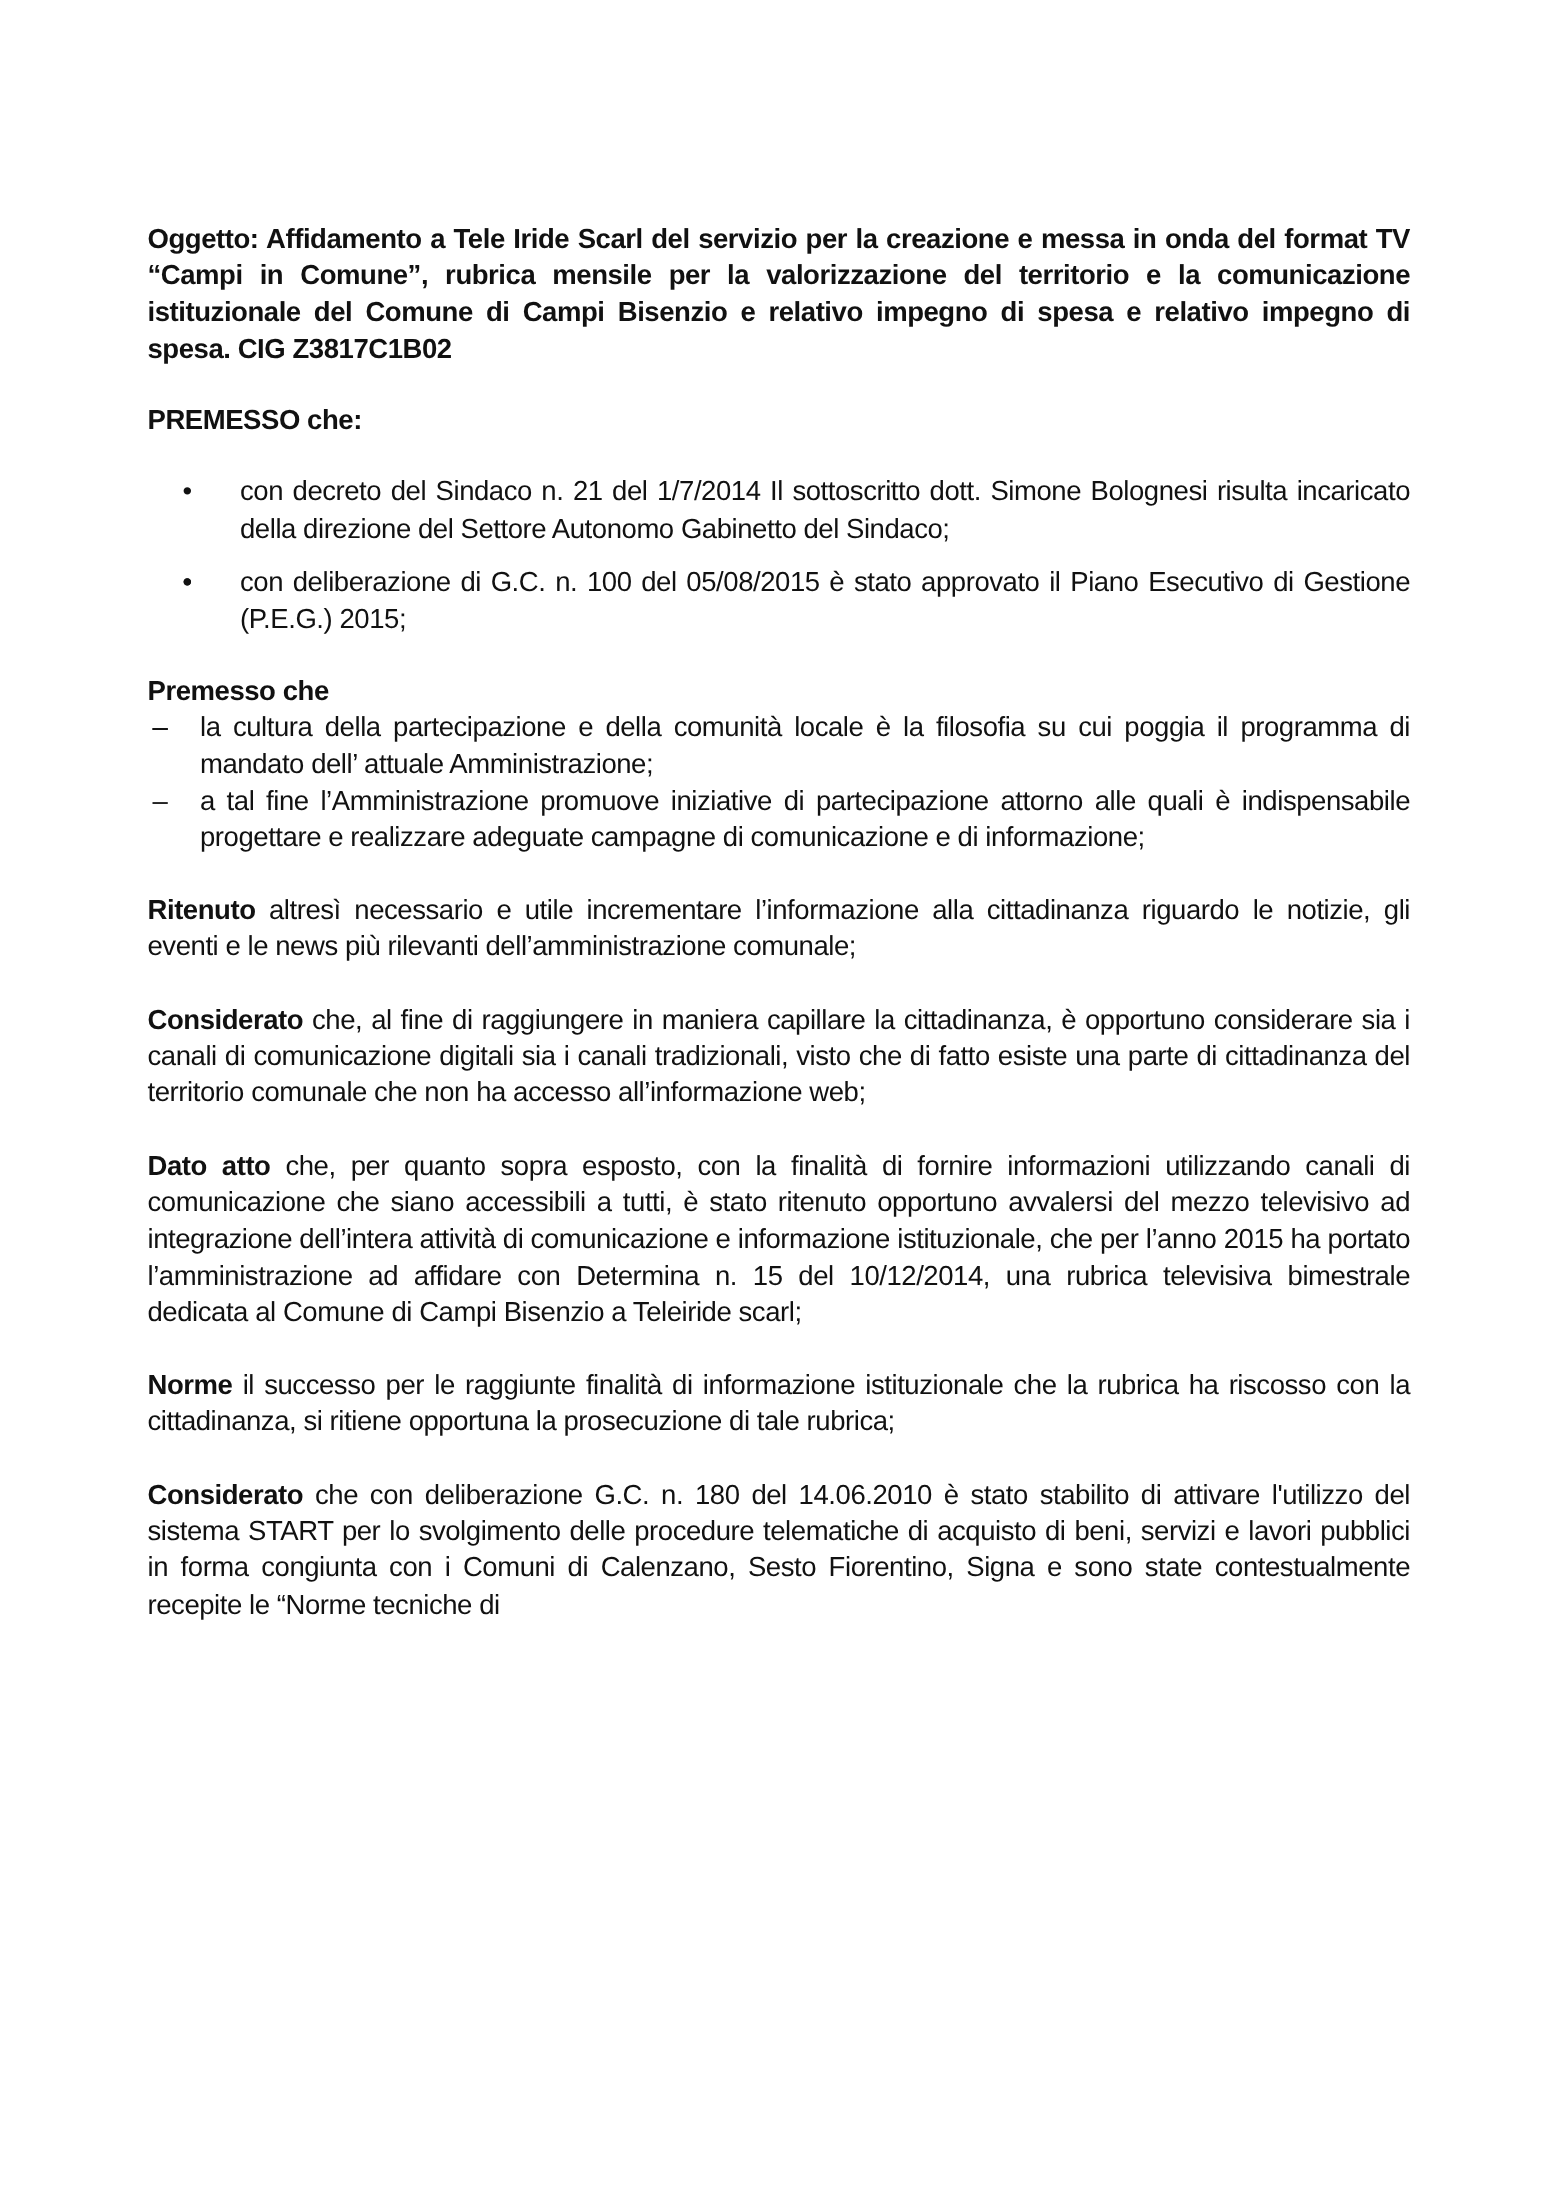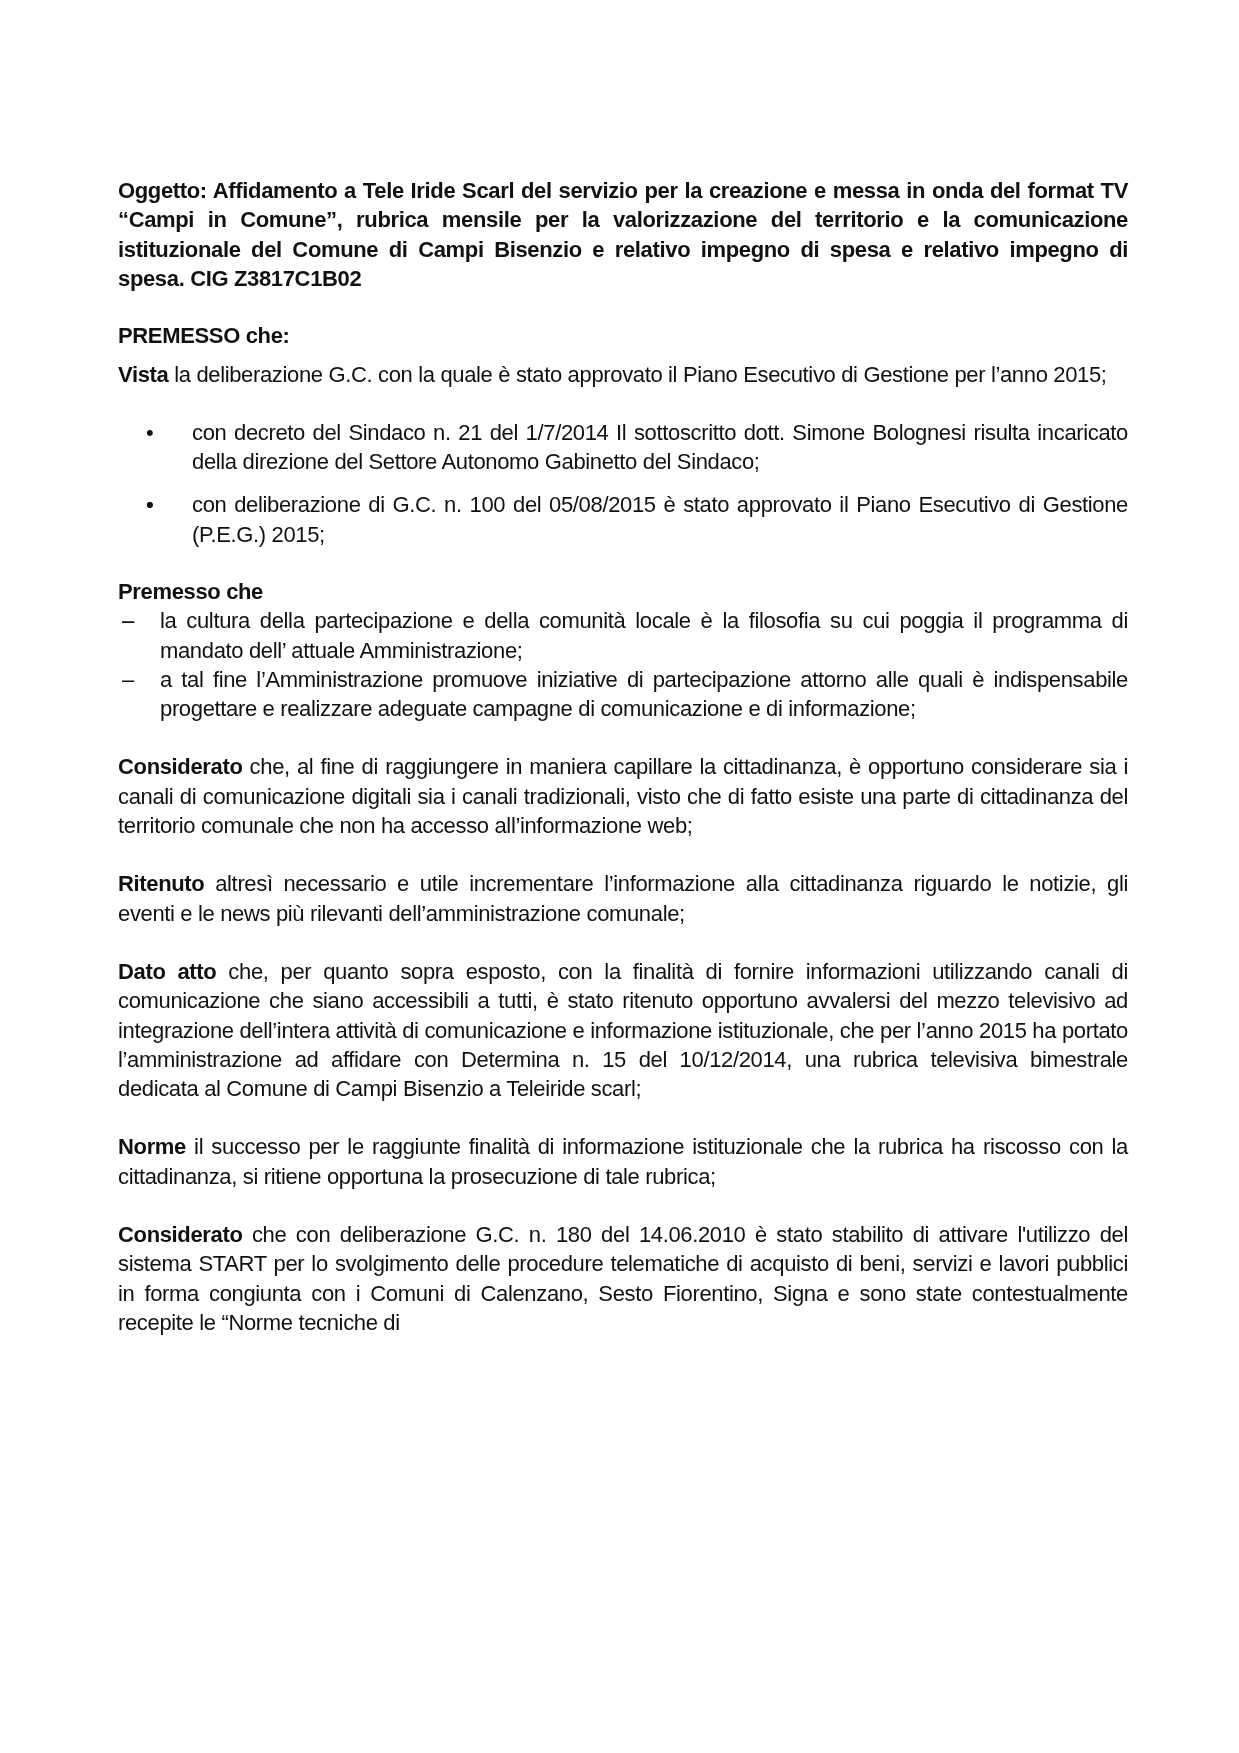--- a/index.html
+++ b/index.html
@@ -27,21 +27,20 @@
 </style>
 </head>
 <body>
 
 <div class="page">
 
   <p class="subject">Oggetto: Affidamento a Tele Iride Scarl del servizio per la creazione e messa in onda del format TV “Campi in Comune”, rubrica mensile per la valorizzazione del territorio e la comunicazione istituzionale del Comune di Campi Bisenzio e relativo impegno di spesa e relativo impegno di spesa. CIG Z3817C1B02</p>
 
   <div class="section-head">PREMESSO che:</div>
 
-  <p class="para"><b>Vista</b><span> la deliberazione G.C. con la quale è stato approvato il Piano Esecutivo di Gestione per l’anno 2015;</span></p>
 
   <ul class="bullets">
     <li>
       <span class="bullet">•</span>
       <span>con decreto del Sindaco n. 21 del 1/7/2014 Il sottoscritto dott. Simone Bolognesi risulta incaricato della direzione del Settore Autonomo Gabinetto del Sindaco;</span>
     </li>
     <li>
       <span class="bullet">•</span>
     </li>
     <li>
@@ -59,23 +58,23 @@
     <li>
       <span class="dash">–</span>
       <span>la cultura della partecipazione e della comunità locale è la filosofia su cui poggia il programma di mandato dell’ attuale Amministrazione;</span>
     </li>
     <li>
       <span class="dash">–</span>
       <span>a tal fine l’Amministrazione promuove iniziative di partecipazione attorno alle quali è indispensabile progettare e realizzare adeguate campagne di comunicazione e di informazione;</span>
     </li>
   </ul>
 
+  <p class="para-gap"><b>Ritenuto</b><span> altresì necessario e utile incrementare l’informazione alla cittadinanza riguardo le notizie, gli eventi e le news più rilevanti dell’amministrazione comunale;</span></p>
+
   <p class="para-gap"><b>Considerato</b><span> che, al fine di raggiungere in maniera capillare la cittadinanza, è opportuno considerare sia i canali di comunicazione digitali sia i canali tradizionali, visto che di fatto esiste una parte di cittadinanza del territorio comunale che non ha accesso all’informazione web;</span></p>
-
-  <p class="para-gap"><b>Ritenuto</b><span> altresì necessario e utile incrementare l’informazione alla cittadinanza riguardo le notizie, gli eventi e le news più rilevanti dell’amministrazione comunale;</span></p>
 
   <p class="para-gap"><b>Dato atto</b><span> che, per quanto sopra esposto, con la finalità di fornire informazioni utilizzando canali di comunicazione che siano accessibili a tutti, è stato ritenuto opportuno avvalersi del mezzo televisivo ad integrazione dell’intera attività di comunicazione e informazione istituzionale, che per l’anno 2015 ha portato l’amministrazione ad affidare con Determina n. 15 del 10/12/2014, una rubrica televisiva bimestrale dedicata al Comune di Campi Bisenzio a Teleiride scarl;</span></p>
 
   <p class="para-gap"><b>Norme</b><span> il successo per le raggiunte finalità di informazione istituzionale che la rubrica ha riscosso con la cittadinanza, si ritiene opportuna la prosecuzione di tale rubrica;</span></p>
 
   <p class="para-gap"><b>Considerato</b><span> che con deliberazione G.C. n. 180 del 14.06.2010 è stato stabilito di attivare l'utilizzo del sistema START per lo svolgimento delle procedure telematiche di acquisto di beni, servizi e lavori pubblici in forma congiunta con i Comuni di Calenzano, Sesto Fiorentino, Signa e sono state contestualmente recepite le “Norme tecniche di</span></p>
 
 </div>
 
 </body></html>

